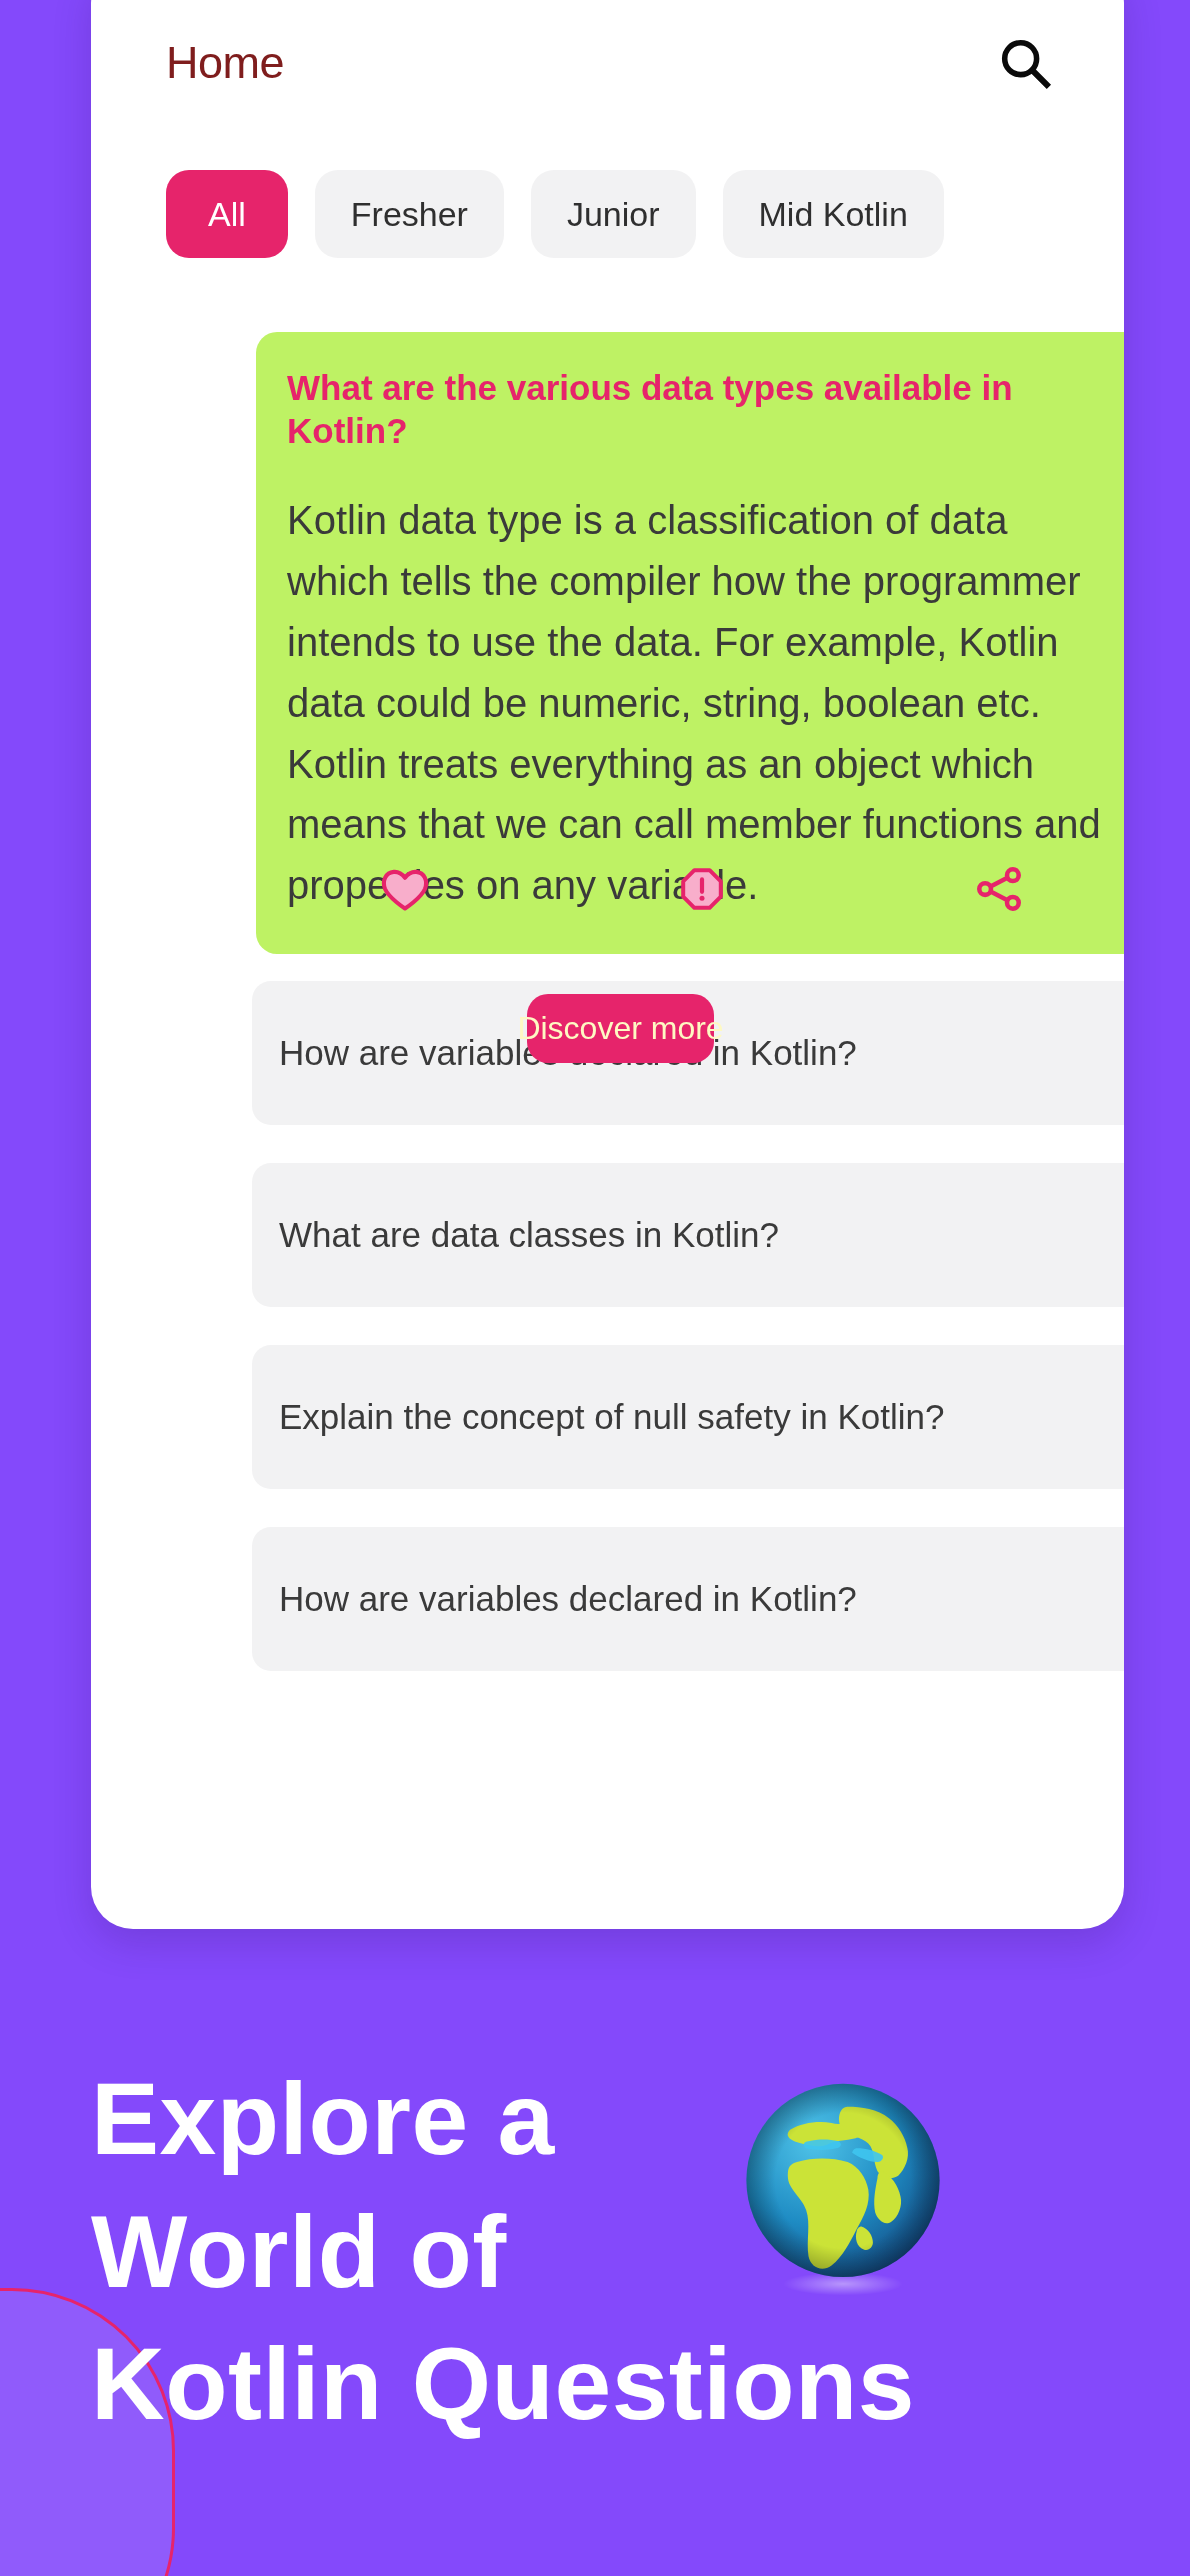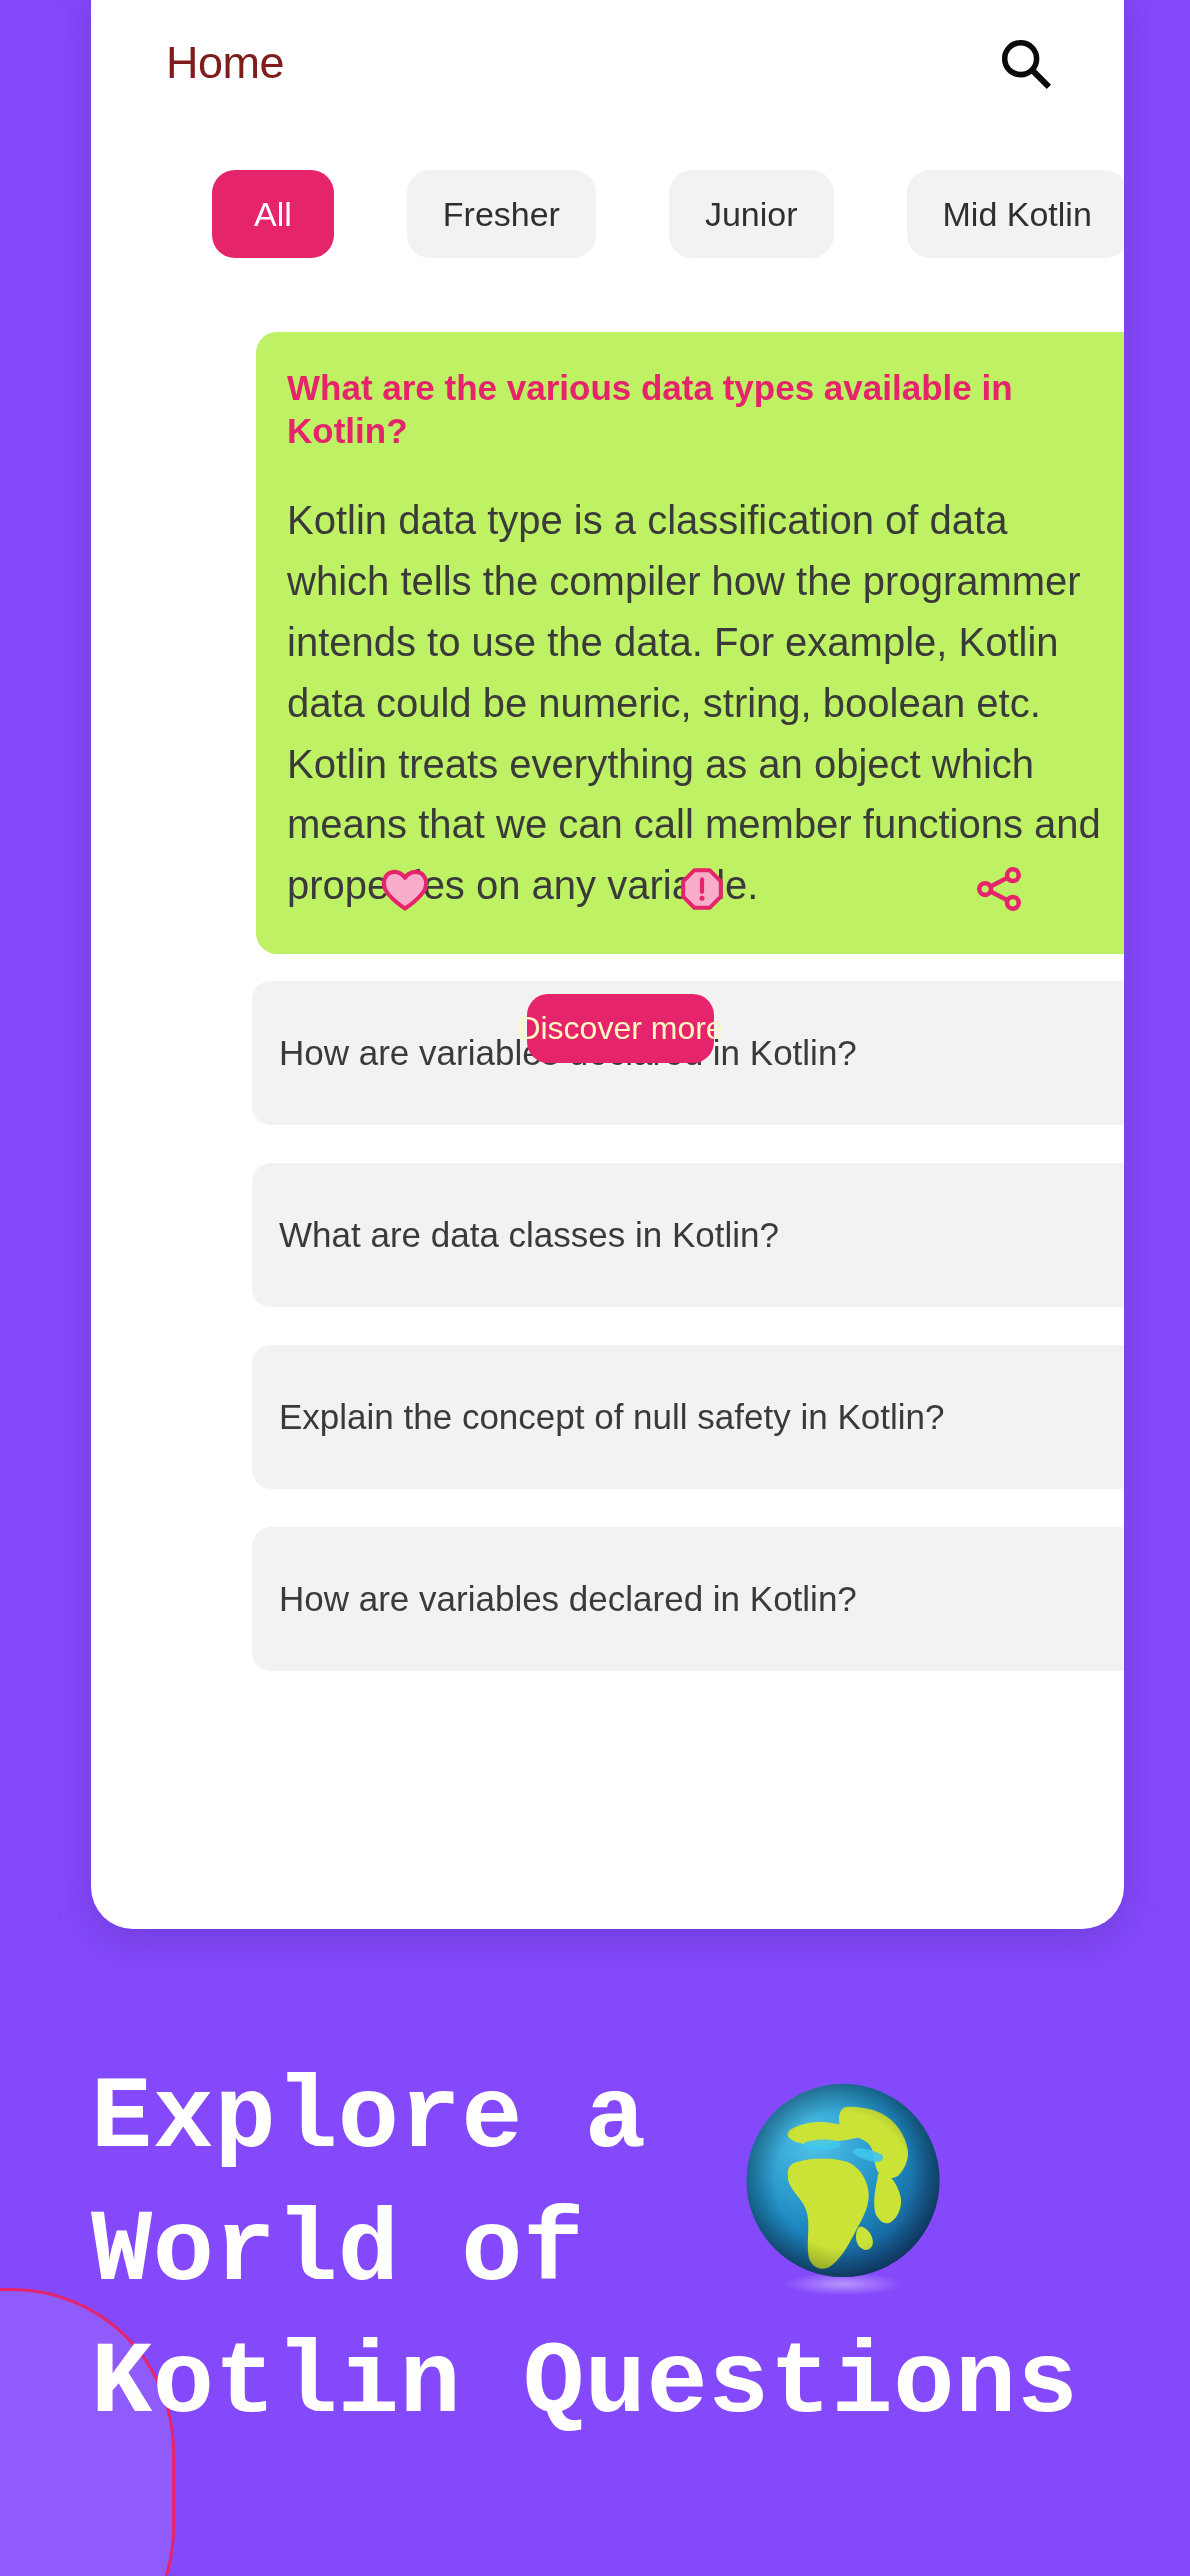--- a/index.html
+++ b/index.html
@@ -65,21 +65,20 @@
     flex:0 0 auto;
     height:88px;
     padding:0 36px;
     border-radius:23px;
     background:#F2F2F3;
     color:#2F2F2F;
     font-size:34px;
     display:flex; align-items:center; justify-content:center;
     border:none; cursor:pointer;
     font-family:"Liberation Sans", sans-serif;
-    margin-left:46px;
   }
   .tab.active{ background:#E6246B; color:#FFFFFF; padding:0 42px; }
 
   
   .qa-card{
     position:absolute; left:165px; top:370px;
     width:891px;
     background:#bef264;
     border-radius:21px;
     padding:35px 31px 38px 31px;
@@ -137,21 +136,21 @@
   .hero{
     position:absolute; left:0; top:1974px;
     width:1190px; height:602px;
     z-index:1;
   }
   .hero-inner{
     position:relative;
     padding:79px 0 0 91px;
   }
   .hero-title{
-    font-family:Liberation Mono, monospace;
+    font-family:Liberation Sans, sans-serif;
     font-weight:700;
     font-size:102px;
     line-height:1.30;
     color:#FFFFFF;
     letter-spacing:0.5px;
     width:1016px;
   }
   .hero-line{ display:block; }
   .globe{
     position:absolute;

